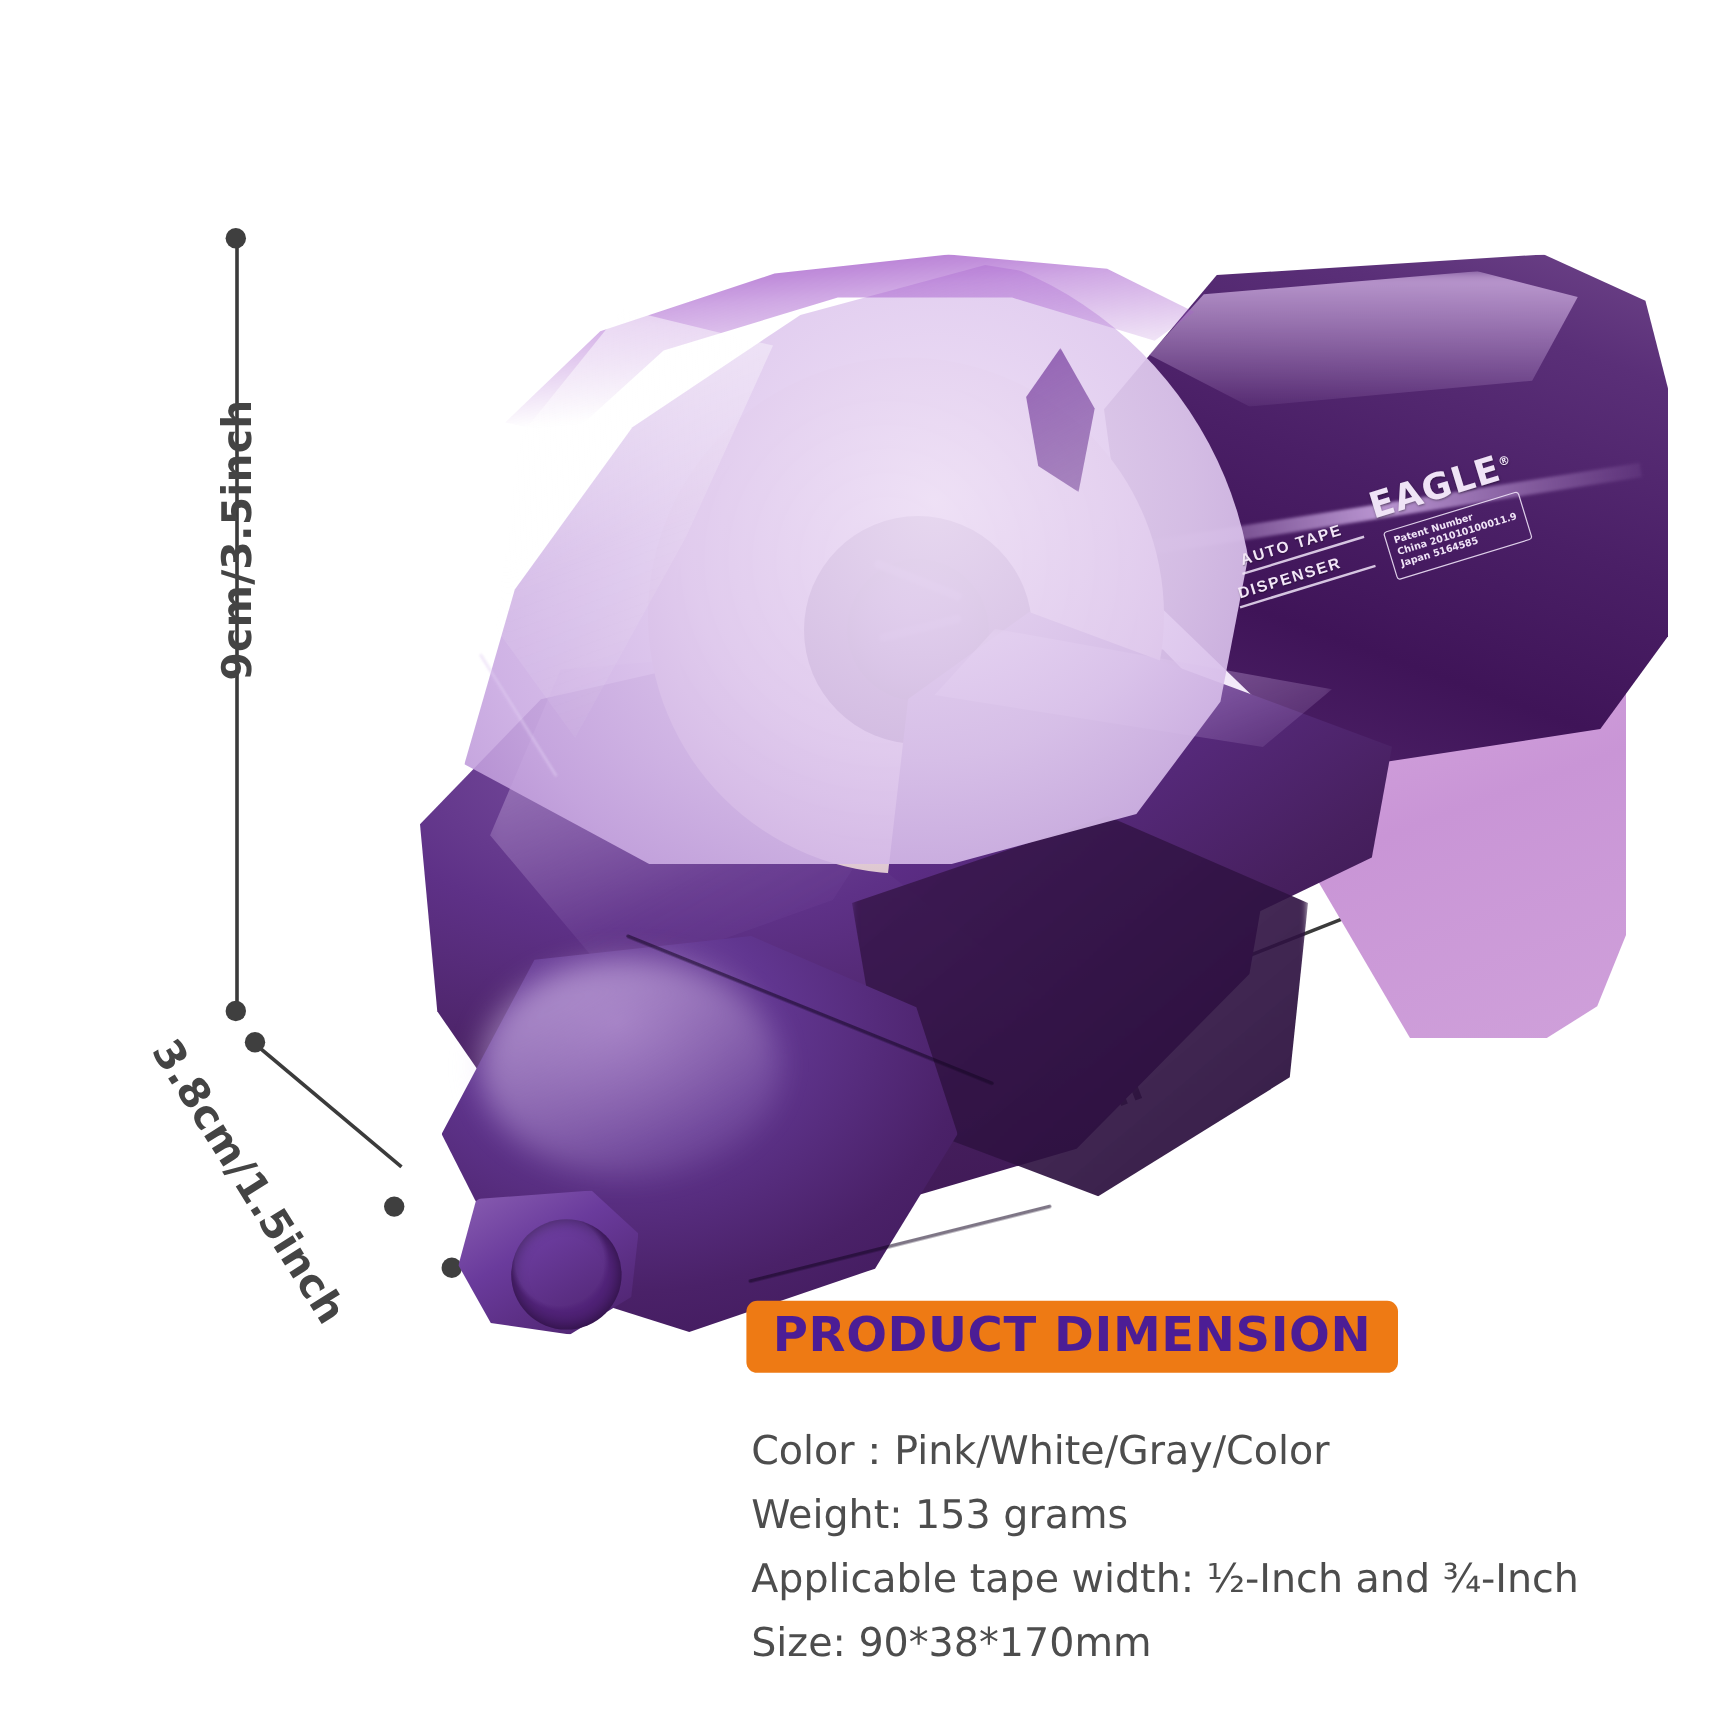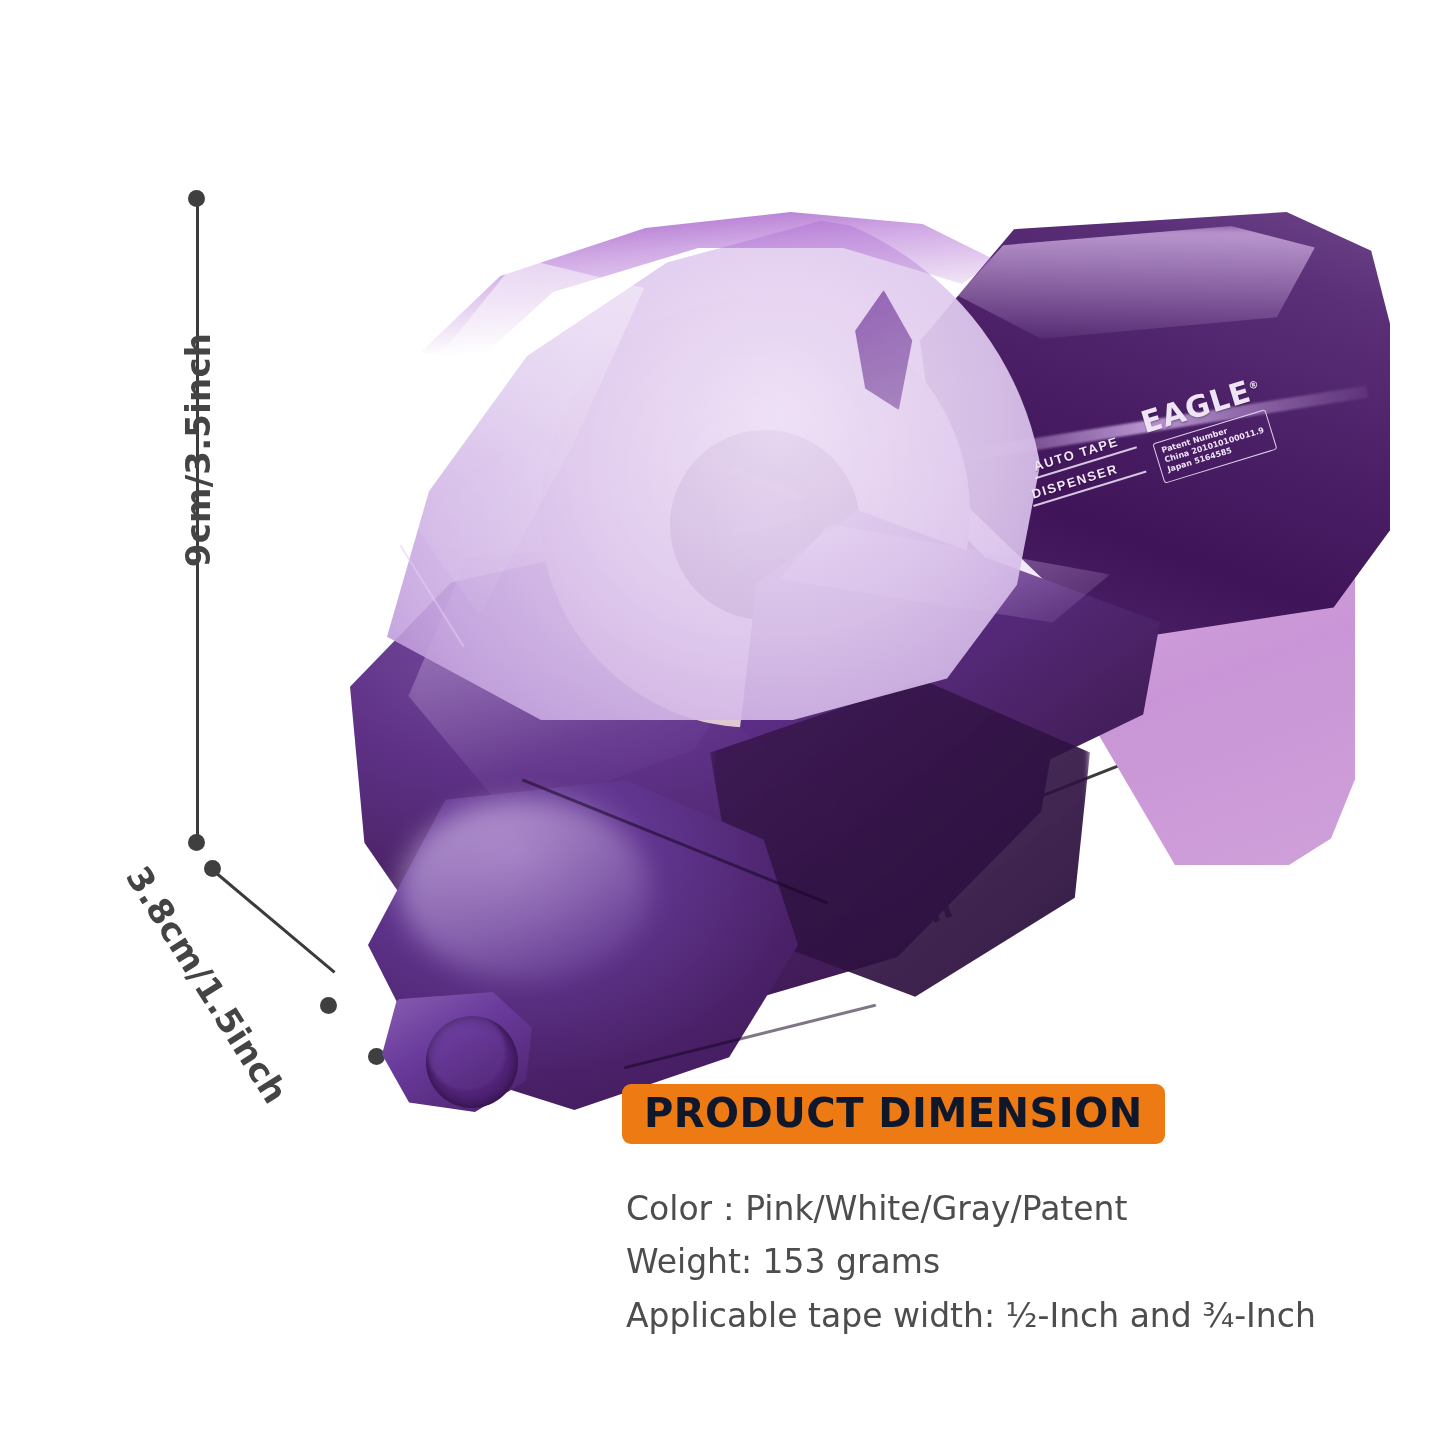--- a/index.html
+++ b/index.html
@@ -177,21 +177,21 @@
          font-size:30px;letter-spacing:1px;color:#efe3f6;text-shadow:0 1px 2px rgba(0,0,0,.4);}
   .brand .reg{font-size:10px;vertical-align:super;}
   .patent{position:absolute;border:1.4px solid rgba(238,226,247,.9);border-radius:3px;
           padding:4px 6px 5px 6px;font-size:8px;line-height:1.28;
           font-family:"DejaVu Sans",sans-serif;font-weight:700;color:#f0e4f7;white-space:nowrap;}
 
   
   .badge{position:absolute;left:622px;top:1084px;
          background:#ee7a14;border-radius:9px;padding:9px 22px 11px 22px;}
   .badge span{font-family:"DejaVu Sans",sans-serif;font-weight:700;font-size:40px;
-              color:#0f172a;letter-spacing:.5px;line-height:1;}
+              color:#4c1d95;letter-spacing:.5px;line-height:1;}
 
   .speclist{position:absolute;left:626px;top:1182px;width:760px;}
   .spec{font-family:"DejaVu Sans",sans-serif;font-size:33px;color:#4d4d4d;
         line-height:1.62;white-space:nowrap;}
 </style>
 </head>
 <body>
 
 <div class="stage">
 
@@ -263,18 +263,19 @@
       <div>China 201010100011.9</div>
       <div>Japan 5164585</div>
     </div>
   </div>
 
   <div class="badge">
     <span>PRODUCT DIMENSION</span>
   </div>
 
   <div class="speclist">
-    <div class="spec">Color：Pink/White/Gray/Patent</div>
+    <div class="spec">Color：Pink/White/Gray/Color</div>
     <div class="spec">Weight: 153 grams</div>
     <div class="spec">Applicable tape width: ½-Inch and ¾-Inch</div>
+    <div class="spec">Size: 90*38*170mm</div>
   </div>
 
 </div>
 
 </body></html>

